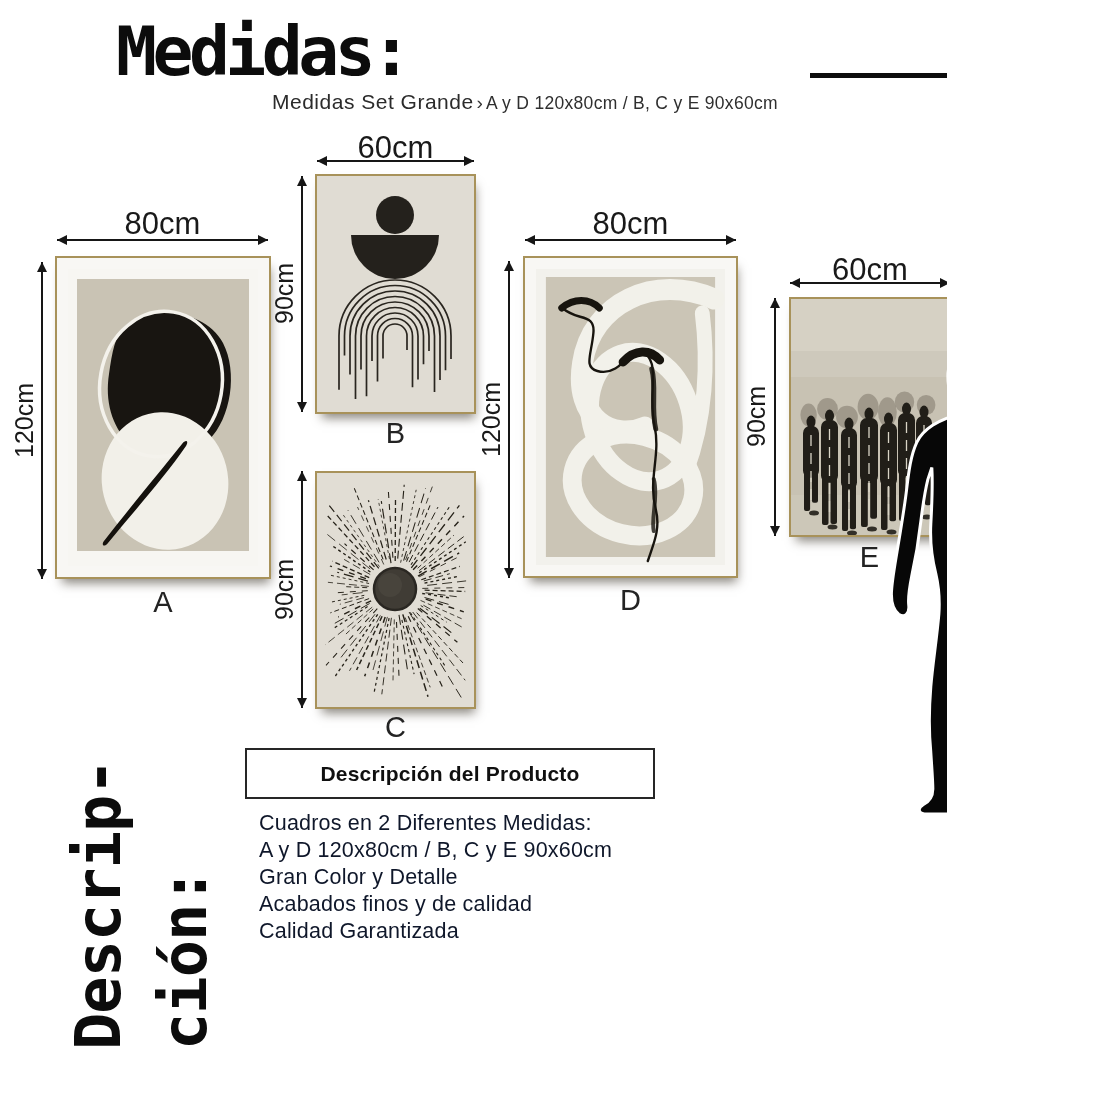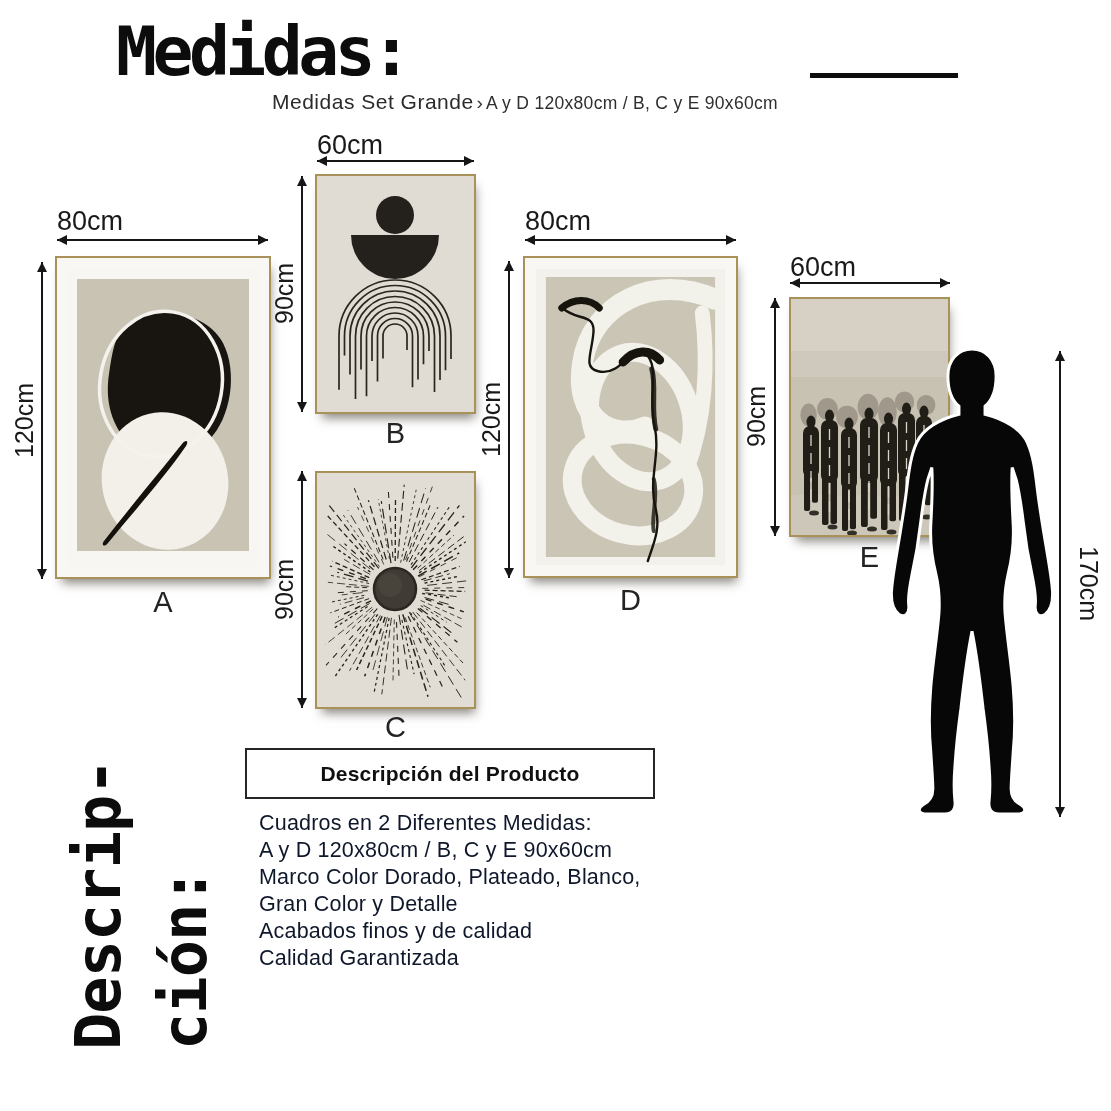--- a/index.html
+++ b/index.html
@@ -1,29 +1,29 @@
 <!DOCTYPE html>
 <html><head>
 <meta charset="utf-8">
 <style>
   html,body{margin:0;padding:0;background:#ffffff;}
-  .canvas{position:relative;width:1111px;height:1111px;background:#ffffff;overflow:hidden;
+  .canvas{position:relative;width:947px;height:1111px;background:#ffffff;overflow:hidden;
           font-family:"Liberation Sans",sans-serif;color:#1a1a1a;}
 
   
   .title{position:absolute;left:116px;top:18px;font-family:"DejaVu Sans Mono",monospace;
          font-weight:bold;font-size:68px;letter-spacing:-4.5px;color:#0c0c0c;line-height:1;}
   .topline{position:absolute;left:810px;top:73px;width:148px;height:5px;background:#0d0d0d;}
   .subtitle{position:absolute;left:272px;top:90px;display:flex;align-items:baseline;gap:3px;color:#2b2b2b;}
   .subtitle .lbl{font-size:21px;letter-spacing:.5px;}
   .subtitle .chev{font-size:19px;color:#333;}
   .subtitle .val{font-size:17.5px;letter-spacing:.3px;color:#2f2f2f;}
 
   
-  .dim-label{position:absolute;font-size:27px;color:#191919;text-align:left;white-space:nowrap;}
+  .dim-label{position:absolute;font-size:31px;color:#191919;text-align:center;white-space:nowrap;}
   .rot{position:absolute;font-size:25px;color:#191919;white-space:nowrap;line-height:1;transform-origin:0 0;}
   .rot.ccw{transform:rotate(-90deg);}
   .rot.cw{transform:rotate(90deg);}
   .arr-h{position:absolute;height:2px;background:#161616;}
   .arr-h::before{content:"";position:absolute;left:0;top:-4px;width:0;height:0;
       border-top:5px solid transparent;border-bottom:5px solid transparent;border-right:10px solid #161616;}
   .arr-h::after{content:"";position:absolute;right:0;top:-4px;width:0;height:0;
       border-top:5px solid transparent;border-bottom:5px solid transparent;border-left:10px solid #161616;}
   .arr-v{position:absolute;width:2px;background:#161616;}
   .arr-v::before{content:"";position:absolute;top:0;left:-4px;width:0;height:0;
@@ -297,19 +297,18 @@
   <div class="arr-v" style="left:1059px;top:351px;height:466px"></div>
 
   <div class="vtitle" style="left:70px;top:1050px">Descrip-</div>
   <div class="vtitle" style="left:156px;top:1050px">ción:</div>
 
   <div class="descbox">Descripción del Producto</div>
 
   <div class="desc-lines">
     <div>Cuadros en 2 Diferentes Medidas:</div>
     <div>A y D 120x80cm / B, C y E 90x60cm</div>
-    <div>Marco Color Dorado, Plateado, Blanco,</div>
     <div>Gran Color y Detalle</div>
     <div>Acabados finos y de calidad</div>
     <div>Calidad Garantizada</div>
   </div>
 
 </div>
 
 </body></html>

